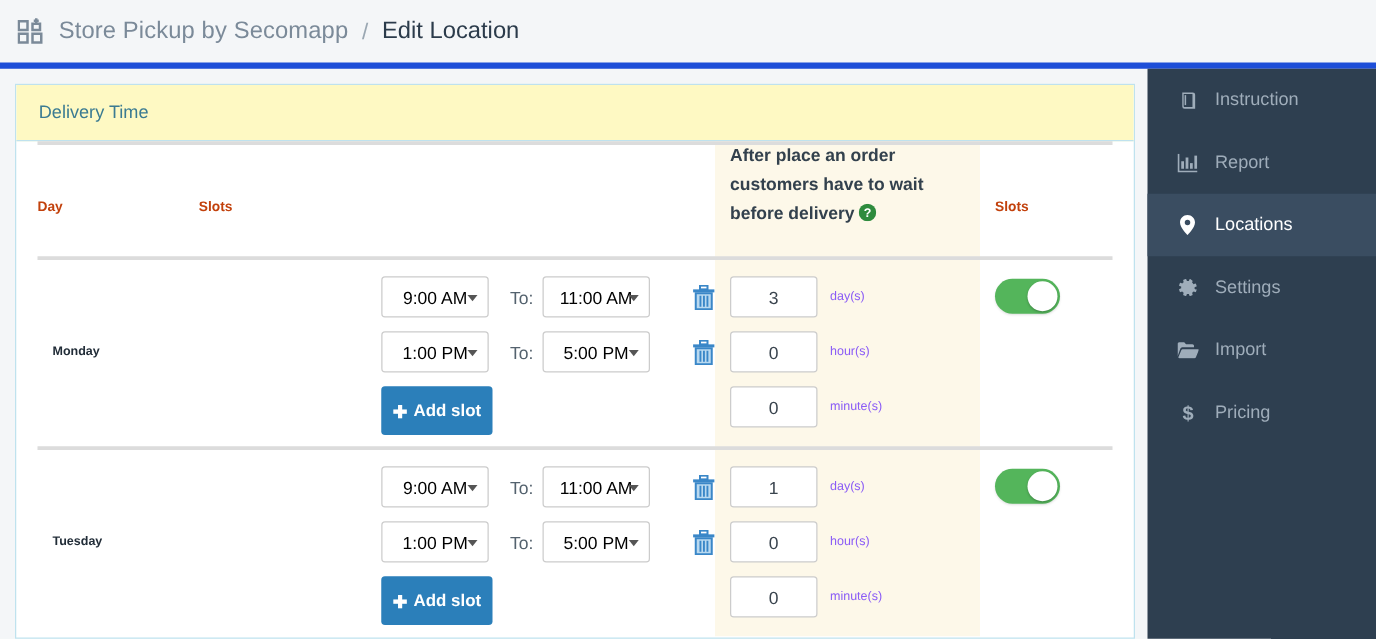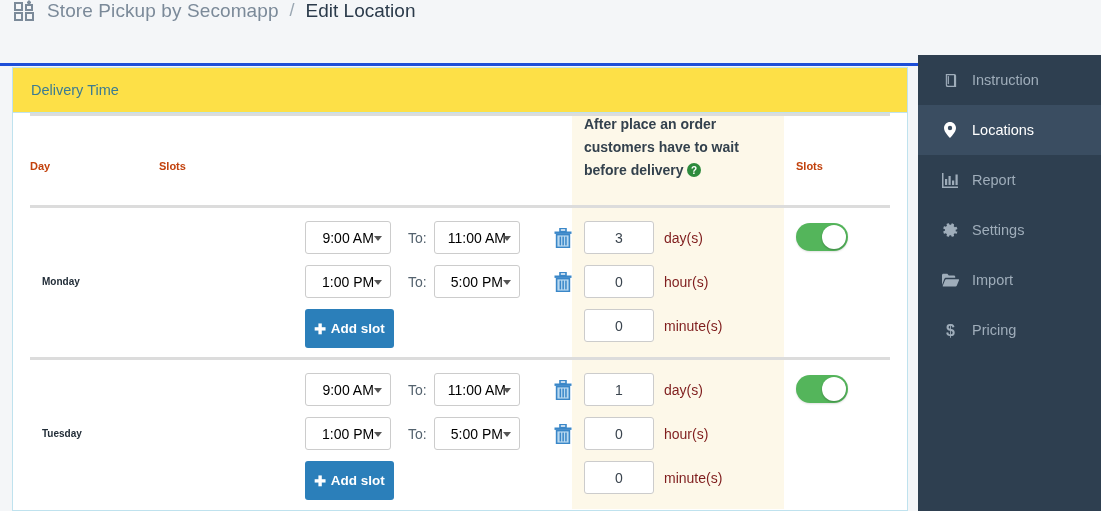--- a/index.html
+++ b/index.html
@@ -8,24 +8,25 @@
     width: 1101px; height: 511px;
     overflow: hidden;
     background: #f4f6f8;
     font-family: "Liberation Sans", sans-serif;
   }
 
   
   #topbar {
     position: absolute;
     left: 0; top: 0;
-    width: 1101px; height: 66px;
+    width: 1101px; height: 55px;
     background: #f4f6f8;
-    border-bottom: 3px solid #1d4ed8;
-    display: flex;
+    border-bottom: 5px solid #1d4ed8;
+    display: flex;
+    align-items: center;
     padding-left: 14px;
   }
   #topbar .crumb-icon {
     width: 22px; height: 22px;
     margin-right: 11px;
     flex: 0 0 auto;
     display: block;
   }
   #topbar .crumb-app {
     font-size: 19px;
@@ -79,21 +80,21 @@
     position: absolute;
     left: 12px; top: 67px;
     width: 896px;
     height: 444px;
     background: #ffffff;
     border: 1px solid #bfe2ee;
     overflow: hidden;
   }
   #card-head {
     height: 45px;
-    background: #fde047;
+    background: #fef9c3;
     border-bottom: 1px solid #bfe2ee;
     display: flex;
     align-items: center;
     padding-left: 18px;
     color: #3b7b92;
     font-size: 14.5px;
   }
 
   
   .trow {
@@ -222,22 +223,22 @@
     border-radius: 3px;
     background: #fff;
     text-align: center;
     font-size: 14px;
     color: #3a444e;
     font-family: "Liberation Sans", sans-serif;
     outline: none;
   }
   .unit {
     margin-left: 10px;
-    font-size: 14px;
-    color: #7f1d1d;
+    font-size: 10px;
+    color: #8b5cf6;
   }
 
   .toggle {
     width: 52px; height: 28px;
     border-radius: 14px;
     background: #54b55b;
     position: relative;
     cursor: pointer;
     box-shadow: 0 1px 2px rgba(0,0,0,.12);
   }
@@ -273,42 +274,42 @@
   <div class="side-item">
     <span class="s-ico">
       <svg width="15" height="15" viewBox="0 0 16 16">
           <path d="M3 1h9a2 2 0 0 1 2 2v12H5a2 2 0 0 1-2-2V1zm1.2 1.4v10.2c0 .5.4.9.9.9h6.6V2.4H4.2z"></path>
           <rect x="5" y="3.3" width="1.3" height="8.5"></rect>
         </svg>
     </span>
     <span>Instruction</span>
   </div>
 
-  <div class="side-item active">
-    <span class="s-ico">
-      <svg width="12" height="16" viewBox="0 0 12 16">
-          <path d="M6 0C2.7 0 0 2.7 0 6c0 4.3 6 10 6 10s6-5.7 6-10c0-3.3-2.7-6-6-6zm0 8.2A2.2 2.2 0 1 1 6 3.8a2.2 2.2 0 0 1 0 4.4z"></path>
-        </svg>
-    </span>
-    <span>Locations</span>
-  </div>
-
   <div class="side-item">
     <span class="s-ico">
       <svg width="16" height="15" viewBox="0 0 16 15">
           <path d="M0 0h1.5v13.5H16V15H0z"></path>
           <rect x="3" y="6" width="2.2" height="6"></rect>
           <rect x="6.5" y="3" width="2.2" height="9"></rect>
           <rect x="10" y="7.5" width="2.2" height="4.5"></rect>
           <rect x="13.5" y="1.5" width="2.2" height="10.5"></rect>
         </svg>
     </span>
     <span>Report</span>
   </div>
 
+  <div class="side-item active">
+    <span class="s-ico">
+      <svg width="12" height="16" viewBox="0 0 12 16">
+          <path d="M6 0C2.7 0 0 2.7 0 6c0 4.3 6 10 6 10s6-5.7 6-10c0-3.3-2.7-6-6-6zm0 8.2A2.2 2.2 0 1 1 6 3.8a2.2 2.2 0 0 1 0 4.4z"></path>
+        </svg>
+    </span>
+    <span>Locations</span>
+  </div>
+
   <div class="side-item">
     <span class="s-ico">
       <svg width="15" height="15" viewBox="0 0 16 16">
           <path d="M8 5.1a2.9 2.9 0 1 0 0 5.8 2.9 2.9 0 0 0 0-5.8zm7 4.2l-1.5-.5a5.6 5.6 0 0 0 0-1.6L15 6.7a.5.5 0 0 0 .3-.6l-.6-1.7a.5.5 0 0 0-.6-.3l-1.5.5a5.9 5.9 0 0 0-1.2-1.1l.4-1.5a.5.5 0 0 0-.3-.6L9.8.2a.5.5 0 0 0-.6.3l-.6 1.4a5.8 5.8 0 0 0-1.6 0L6.4.5a.5.5 0 0 0-.6-.3L4.1.8a.5.5 0 0 0-.3.6l.4 1.5a5.9 5.9 0 0 0-1.2 1.1l-1.5-.5a.5.5 0 0 0-.6.3L.3 5.5a.5.5 0 0 0 .3.6l1.5.5a5.6 5.6 0 0 0 0 1.6l-1.5.6a.5.5 0 0 0-.3.6l.6 1.7a.5.5 0 0 0 .6.3l1.5-.5a5.9 5.9 0 0 0 1.2 1.1l-.4 1.5a.5.5 0 0 0 .3.6l1.7.6a.5.5 0 0 0 .6-.3l.6-1.4a5.8 5.8 0 0 0 1.6 0l.6 1.4a.5.5 0 0 0 .6.3l1.7-.6a.5.5 0 0 0 .3-.6l-.4-1.5a5.9 5.9 0 0 0 1.2-1.1l1.5.5a.5.5 0 0 0 .6-.3l.6-1.7a.5.5 0 0 0-.3-.6z"></path>
         </svg>
     </span>
     <span>Settings</span>
   </div>
 
   <div class="side-item">

